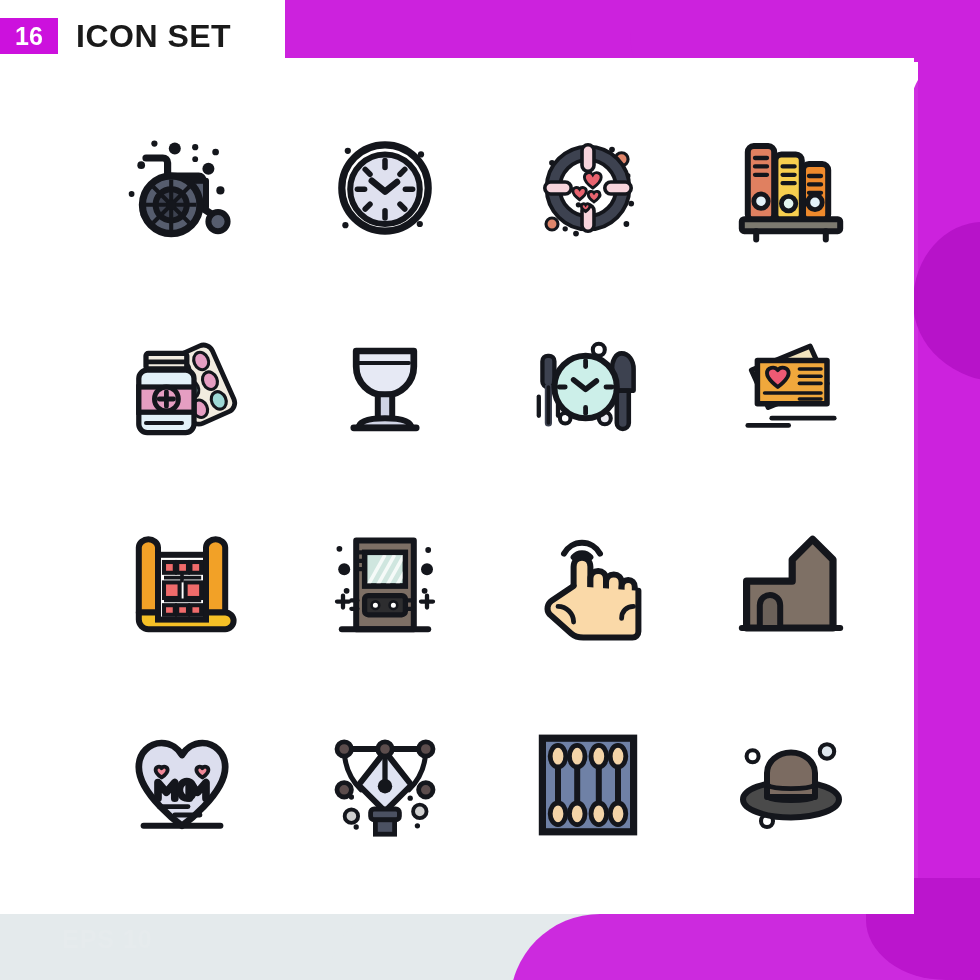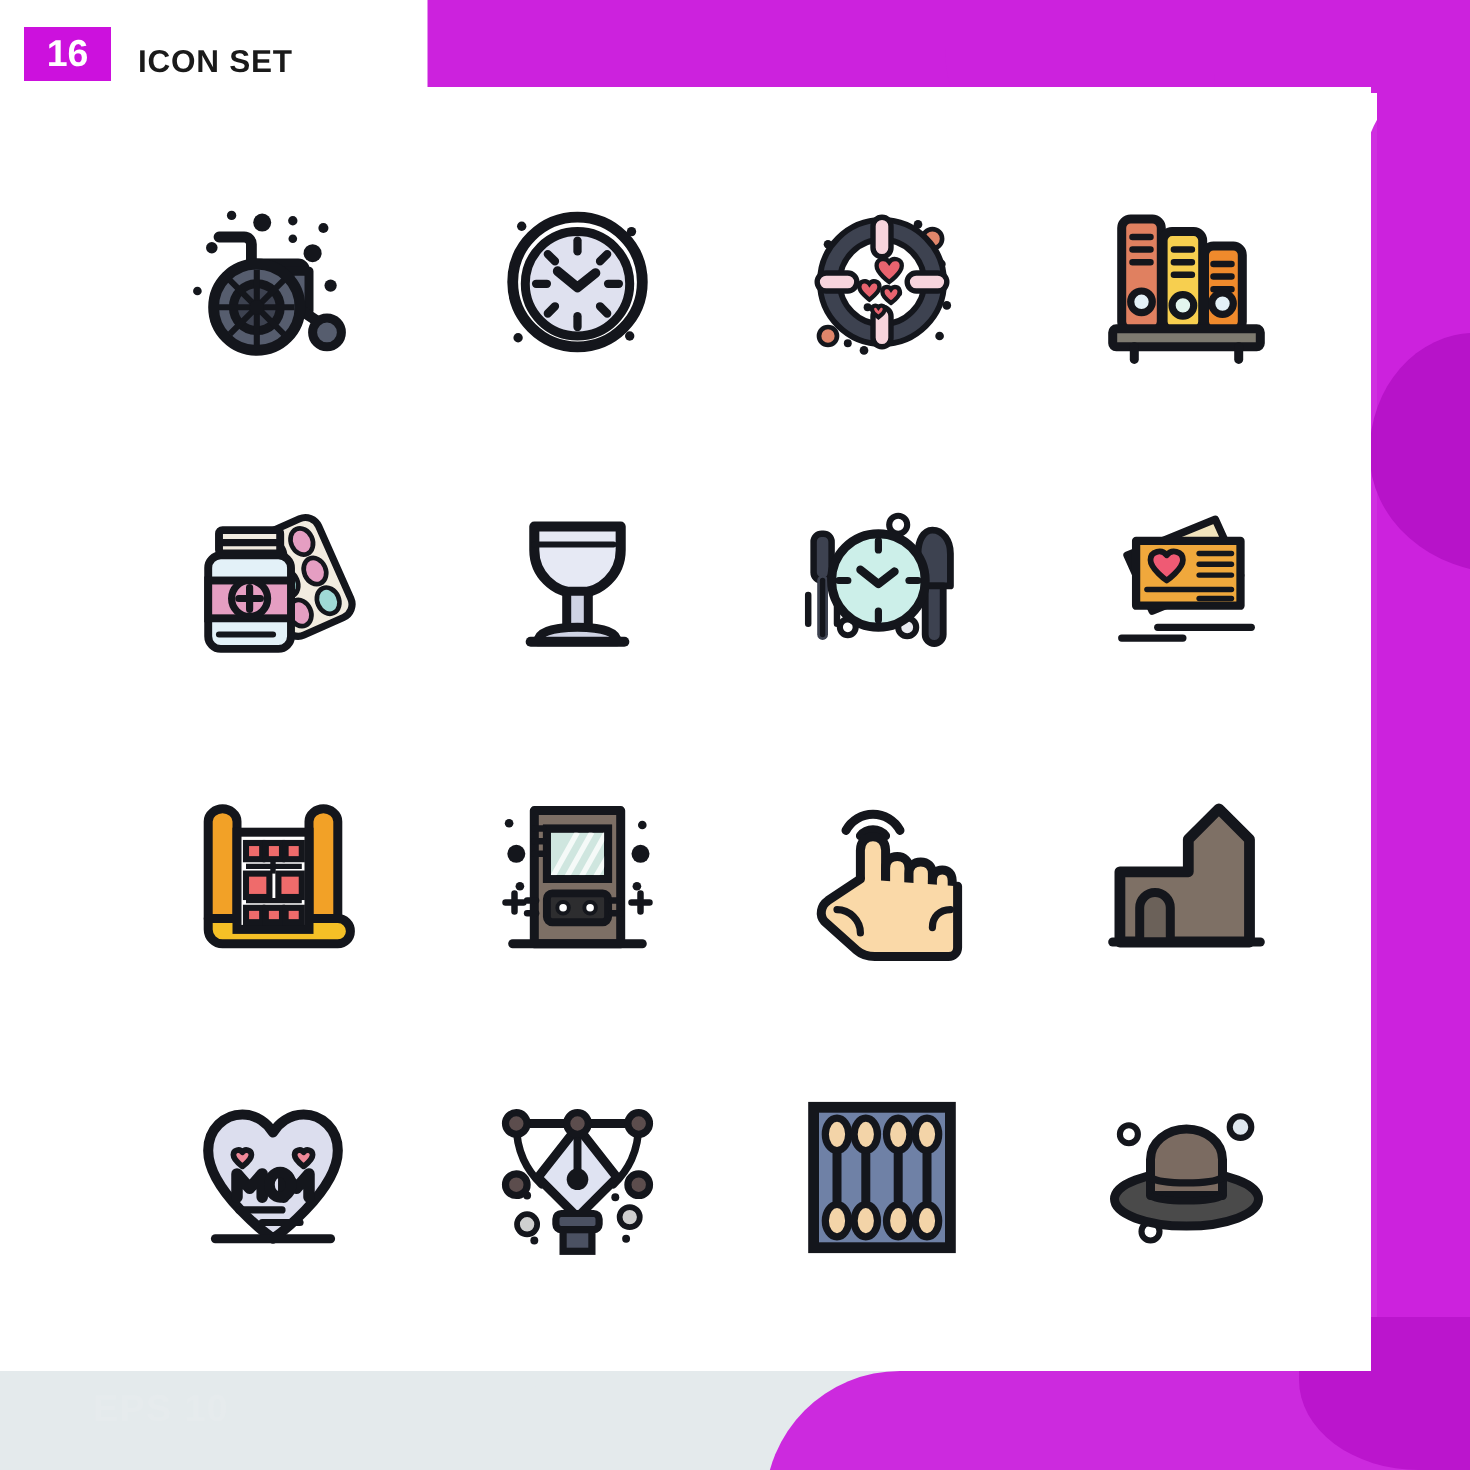--- a/index.html
+++ b/index.html
@@ -70,35 +70,35 @@
   .grey-strip-round {
     position: absolute;
     left: 330px; top: 914px; width: 300px; height: 70px;
     background: #e4eaec;
     border-top-left-radius: 60px 60px;
   }
 
   
   .header {
     position: absolute;
-    left: 16px; top: 18px;
-    display: flex; align-items: flex-end;
+    left: 0; top: 18px;
+    display: flex; align-items: flex-start;
     z-index: 6;
   }
   .count-badge {
     width: 58px; height: 36px;
     background: #cc11dd;
     color: #ffffff;
     font-size: 25px; font-weight: bold;
     display: flex; align-items: center; justify-content: center;
     letter-spacing: 0px;
   }
   .header-title {
     margin-left: 18px;
-    font-size: 21px;
+    font-size: 32px;
     font-weight: bold;
     color: #1a1a1a;
     letter-spacing: 0.5px;
   }
 
   
   .card {
     position: absolute;
     left: 58px; top: 58px;
     width: 856px; height: 856px;

